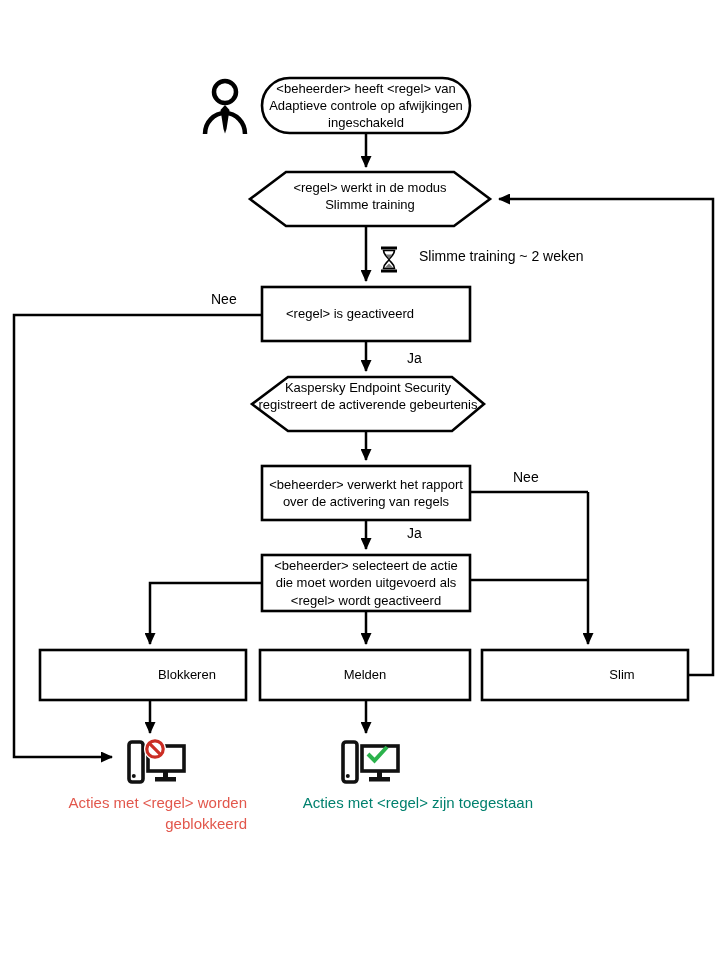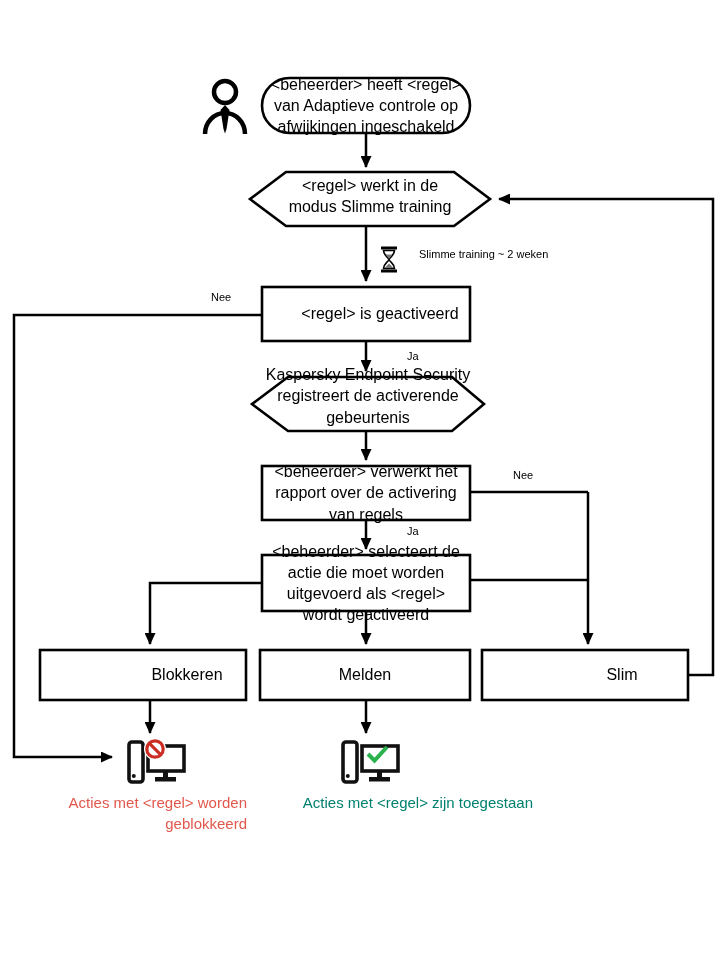--- a/index.html
+++ b/index.html
@@ -3,24 +3,24 @@
 <meta charset="utf-8">
 <style>
   html,body{margin:0;padding:0;background:#fff;}
   #canvas{
     position:relative;width:720px;height:960px;background:#ffffff;
     font-family:"Liberation Sans", sans-serif;color:#000;overflow:hidden;
   }
   #connector-layer{position:absolute;left:0;top:0;}
   .node-label{
     position:absolute;display:flex;align-items:center;justify-content:center;
-    text-align:center;font-size:16px;line-height:1.32;color:#000;
+    text-align:center;font-size:13px;line-height:1.32;color:#000;
   }
   .big-label{
-    position:absolute;font-size:11px;line-height:1.35;color:#000;white-space:nowrap;
+    position:absolute;font-size:14px;line-height:1.35;color:#000;white-space:nowrap;
   }
   .result-label{
     position:absolute;font-size:15px;line-height:1.4;text-align:right;
   }
   .icon{position:absolute;display:block;line-height:0;}
 </style>
 </head>
 <body>
 
 <div id="canvas">
@@ -80,21 +80,21 @@
       <path d="M4.5,22 h9 L9,17.5 z" fill="#777"></path>
     </svg>
   </span>
 
   <div class="node-label" style="left:266px;top:80px;width:200px;height:51px;">&lt;beheerder&gt; heeft &lt;regel&gt; van Adaptieve controle op afwijkingen ingeschakeld</div>
 
   <div class="node-label" style="left:282px;top:174px;width:176px;height:44px;">&lt;regel&gt; werkt in de modus Slimme training</div>
 
   <div class="big-label" style="left:419px;top:247px;">Slimme training ~ 2 weken</div>
 
-  <div class="node-label" style="left:280px;top:289px;width:200px;height:50px;">&lt;regel&gt; is geactiveerd</div>
+  <div class="node-label" style="left:250px;top:289px;width:200px;height:50px;">&lt;regel&gt; is geactiveerd</div>
 
   <div class="node-label" style="left:258px;top:379px;width:220px;height:34px;">Kaspersky Endpoint Security registreert de activerende gebeurtenis</div>
 
   <div class="node-label" style="left:266px;top:468px;width:200px;height:50px;">&lt;beheerder&gt; verwerkt het rapport over de activering van regels</div>
 
   <div class="node-label" style="left:266px;top:557px;width:200px;height:52px;">&lt;beheerder&gt; selecteert de actie die moet worden uitgevoerd als &lt;regel&gt; wordt geactiveerd</div>
 
   <div class="node-label" style="left:42px;top:652px;width:202px;height:46px;padding-left:44px;">Blokkeren</div>
 
   <div class="node-label" style="left:262px;top:652px;width:206px;height:46px;text-align:center;">Melden</div>

